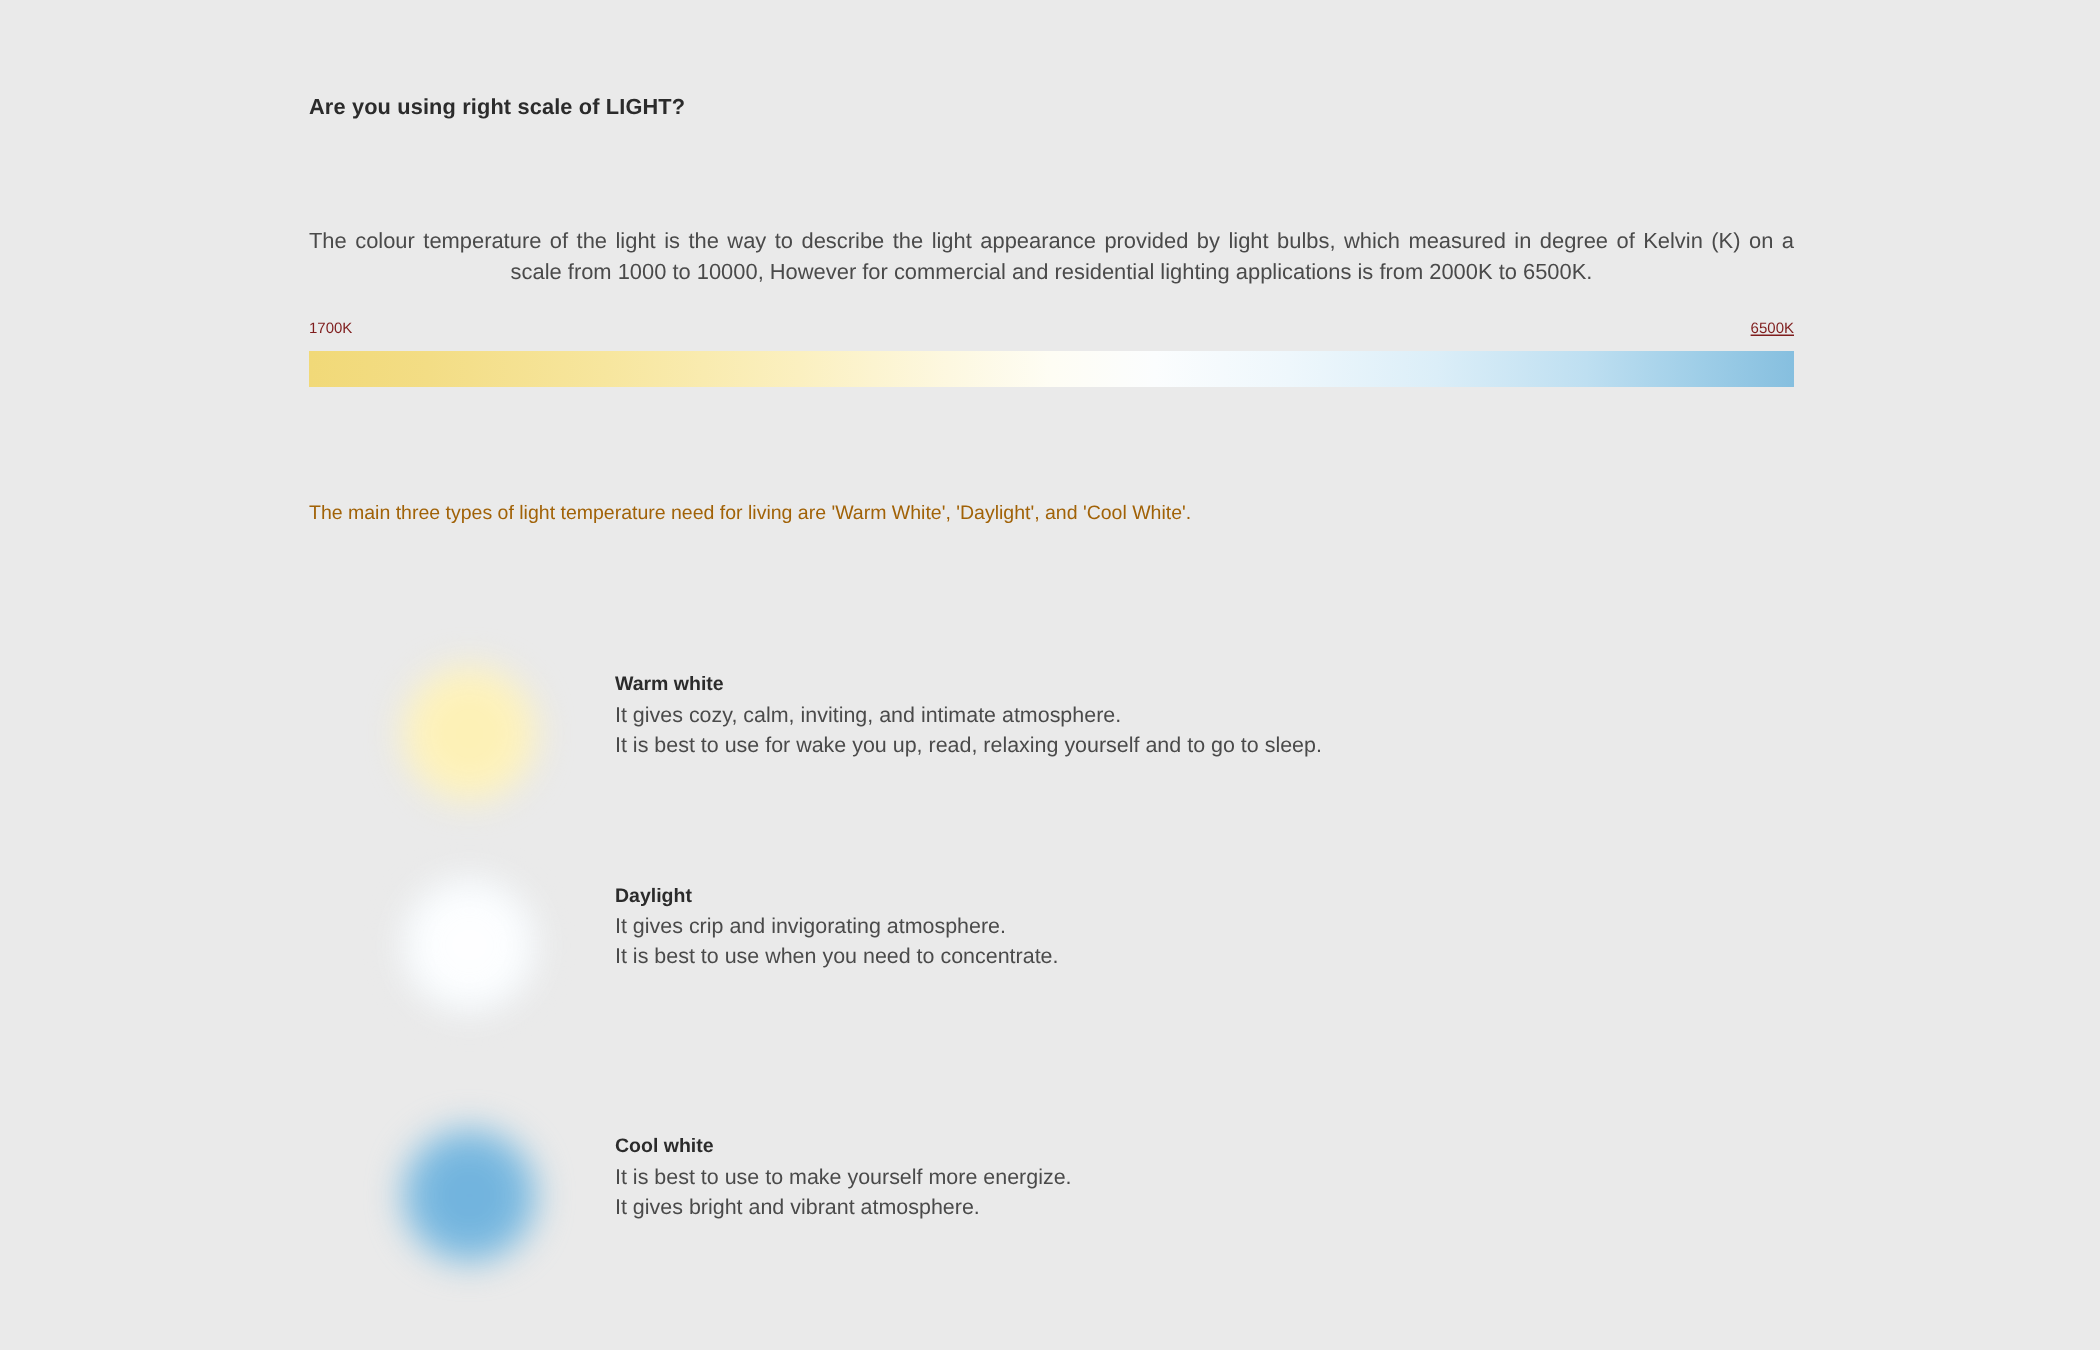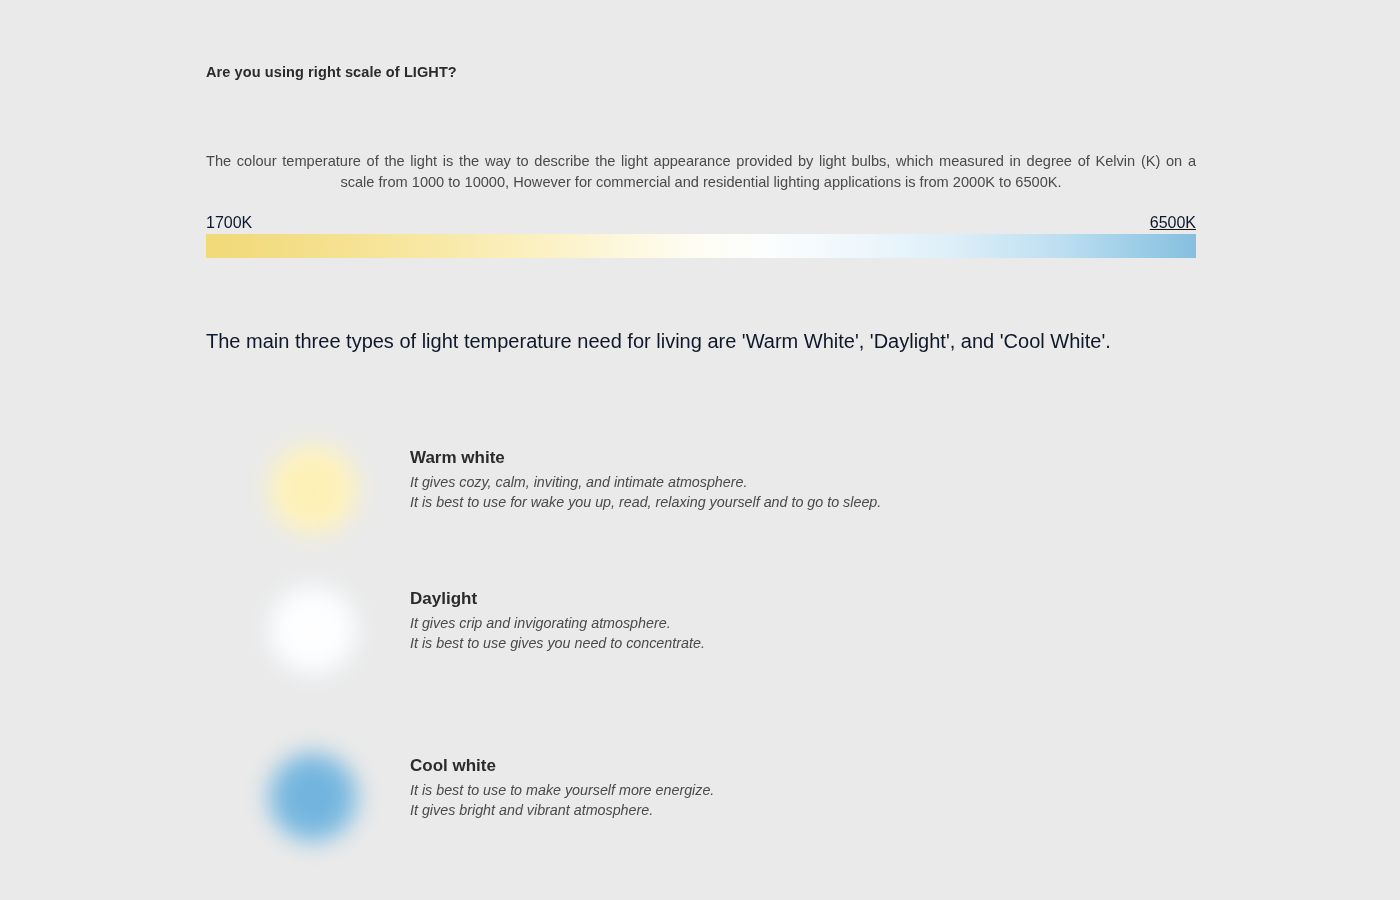--- a/index.html
+++ b/index.html
@@ -67,22 +67,22 @@
   
   .scale-wrap {
     position: absolute;
     left: 0;
     top: 214px;
     width: 990px;
   }
   .scale-labels {
     position: relative;
     height: 18px;
-    font-size: 16px;
-    color: #0f172a;
+    font-size: 10px;
+    color: #7f1d1d;
   }
   .scale-labels .left {
     position: absolute;
     left: 0;
     top: 0;
   }
   .scale-labels .right {
     position: absolute;
     right: 0;
     top: 0;
@@ -107,23 +107,23 @@
       #bedff1 86%,
       #9dcde7 94%,
       #86bfdf 100%);
   }
 
   
   .types-line {
     position: absolute;
     left: 0;
     top: 331px;
-    font-size: 20px;
+    font-size: 13px;
     line-height: 21px;
-    color: #0f172a;
+    color: #a16207;
     white-space: nowrap;
   }
 
   
   .type-row {
     position: absolute;
     left: 0;
     width: 990px;
     height: 130px;
   }
@@ -165,32 +165,31 @@
     filter: blur(11px);
   }
 
   .type-text {
     position: absolute;
     left: 204px;
     top: 23px;
     width: 700px;
   }
   .type-title {
-    font-size: 17px;
+    font-size: 13px;
     font-weight: bold;
     color: #2b2b2b;
     margin-bottom: 5px;
     white-space: nowrap;
   }
   .type-line {
     font-size: 14.3px;
     line-height: 19.5px;
     color: #4a4a4a;
     white-space: nowrap;
-    font-style: italic;
   }
 </style>
 </head>
 <body>
 
 <div class="page">
   <div class="content">
 
     <div class="headline">Are you using right scale of LIGHT?</div>
 
@@ -220,21 +219,21 @@
       </div>
     </div>
 
     <div class="type-row r2">
       <div class="orb-box">
         <div class="orb daylight"></div>
       </div>
       <div class="type-text">
         <div class="type-title">Daylight</div>
         <div class="type-line">It gives crip and invigorating atmosphere.</div>
-        <div class="type-line">It is best to use gives you need to concentrate.</div>
+        <div class="type-line">It is best to use when you need to concentrate.</div>
       </div>
     </div>
 
     <div class="type-row r3">
       <div class="orb-box">
         <div class="orb cool"></div>
       </div>
       <div class="type-text">
         <div class="type-title">Cool white</div>
         <div class="type-line">It is best to use to make yourself more energize.</div>

